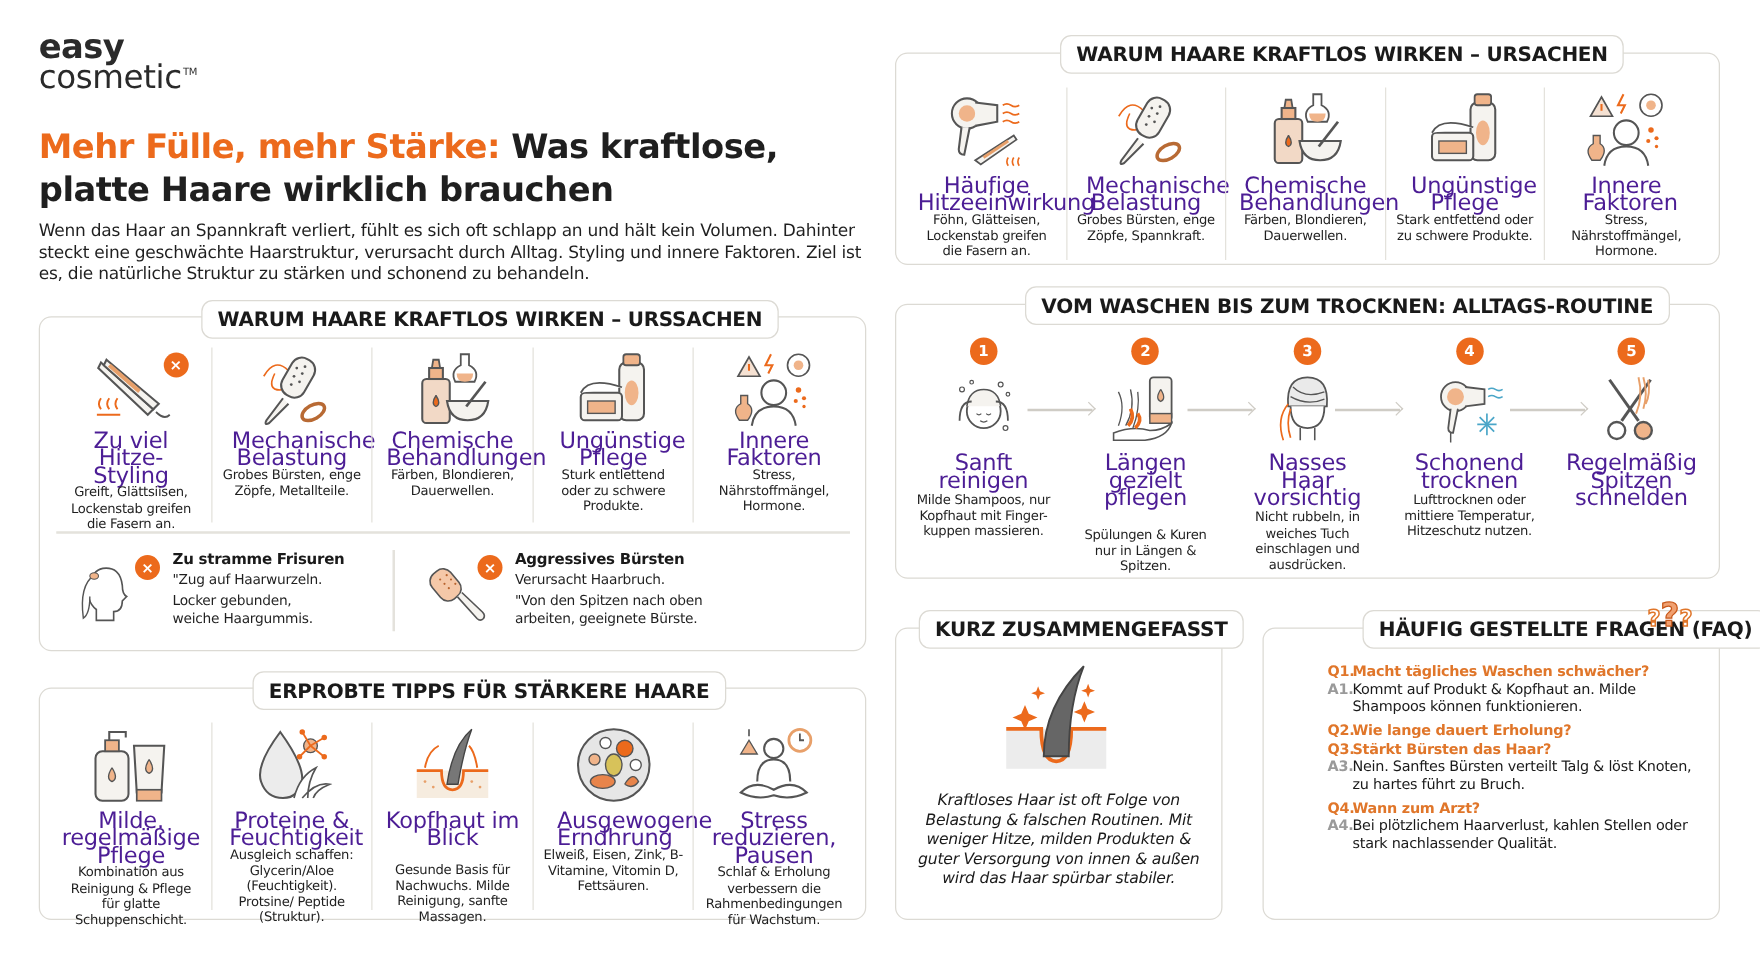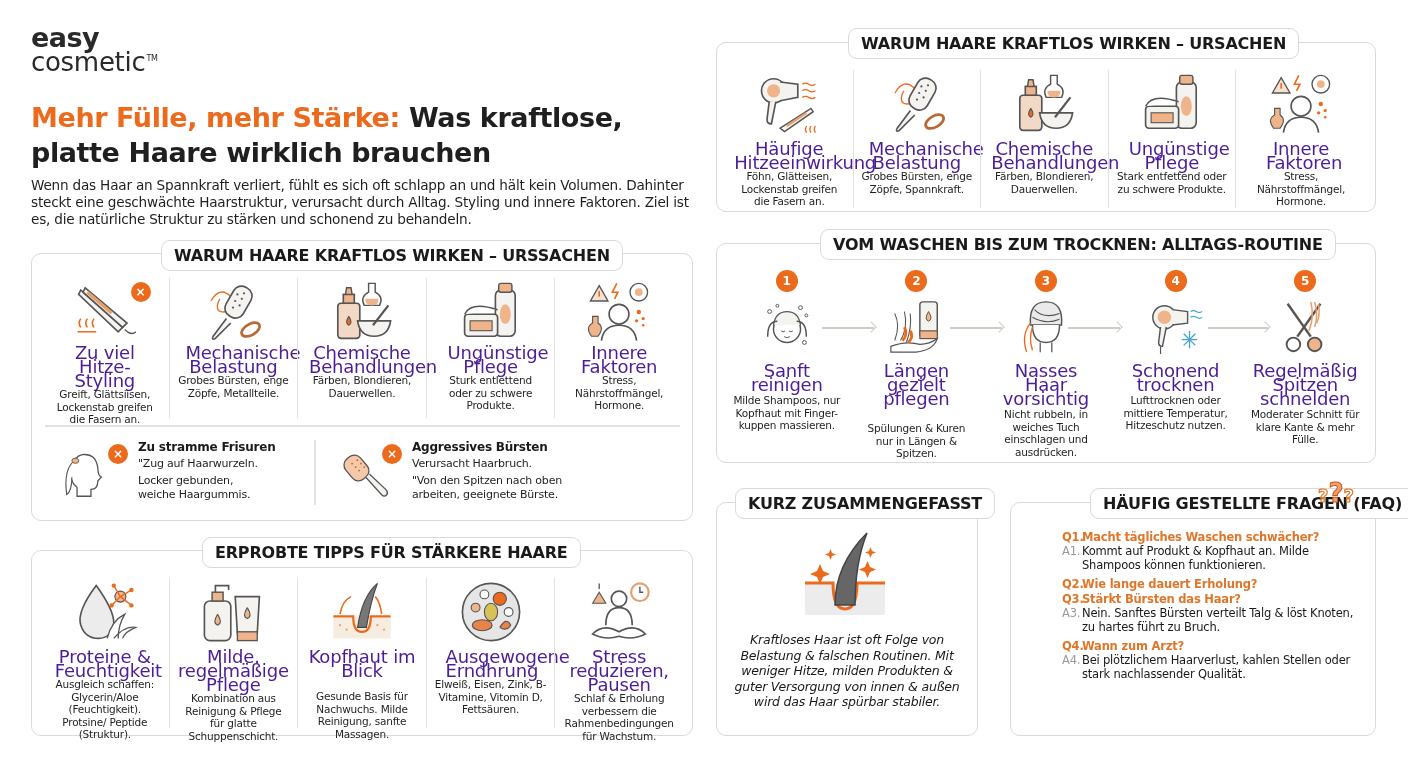--- a/index.html
+++ b/index.html
@@ -79,21 +79,21 @@
   .arrow::after {
     content: ""; position: absolute; right: -1px; top: -4px;
     width: 7px; height: 7px; border-top: 1.5px solid #cfccc5; border-right: 1.5px solid #cfccc5;
     transform: rotate(45deg);
   }
 
   .summary-text { font-size: 12.5px; line-height: 15.5px; text-align: center; color: #1a1a1a; letter-spacing: -0.2px; font-style: italic; }
 
   .faq .q { color: #e0762a; font-weight: 700; font-size: 11.5px; line-height: 15px; letter-spacing:-0.2px; display:flex;}
   .faq .a { color: #1a1a1a; font-size: 11.5px; line-height: 13.5px; display: flex; margin-bottom: 5px; letter-spacing:-0.2px;}
-  .faq .a .pfx { color: #9a9a9a; font-weight: 400; width: 20px; flex: none; }
+  .faq .a .pfx { color: #9a9a9a; font-weight: 700; width: 20px; flex: none; }
   .faq .q .pfx { width: 22px; flex: none; }
   .faq .q .qt { margin-left: -2px; }
 </style>
 </head>
 <body>
 
 <svg width="0" height="0" style="position:absolute">
   <defs>
     <symbol id="s-iron" viewBox="0 0 60 60">
       <path d="M8 10 L46 44 L42 48 L6 14 Z" fill="#f5f3ef" stroke="#555" stroke-width="1.5"></path>
@@ -384,34 +384,34 @@
     <div class="wdesc">arbeiten, geeignete Bürste.</div>
   </div>
 </div>
 
 <div class="abs card" style="left:31px; top:550px; width:662px; height:186px;"></div>
 <div class="tab-title" style="left:202px; top:537px;">ERPROBTE TIPPS FÜR STÄRKERE HAARE</div>
 <div class="cols" style="left:41px; top:578px; width:642px; height:150px;">
   <div class="col">
     <div class="icon">
         <svg width="66" height="66">
+          <use href="#s-pump"></use>
+        </svg>
+      </div>
+    <div class="title" style="width:116px;margin:4px auto 0;">Milde. regelmäßige Pflege</div>
+    <div class="desc" style="width:100px;margin:0 auto;">Kombination aus Reinigung &amp; Pflege für glatte Schuppenschicht.</div>
+  </div>
+  <div class="col">
+    <div class="icon">
+        <svg width="66" height="66">
           <use href="#s-dropaloe"></use>
         </svg>
       </div>
     <div class="title" style="width:100px;margin:4px auto 0;">Proteine &amp; Feuchtigkeit</div>
     <div class="desc" style="width:118px;margin:0 auto;">Ausgleich schaffen: Glycerin/Aloe (Feuchtigkeit). Protsine/ Peptide (Struktur).</div>
-  </div>
-  <div class="col">
-    <div class="icon">
-        <svg width="66" height="66">
-          <use href="#s-pump"></use>
-        </svg>
-      </div>
-    <div class="title" style="width:116px;margin:4px auto 0;">Milde. regelmäßige Pflege</div>
-    <div class="desc" style="width:100px;margin:0 auto;">Kombination aus Reinigung &amp; Pflege für glatte Schuppenschicht.</div>
   </div>
   <div class="col">
     <div class="icon">
         <svg width="66" height="66">
           <use href="#s-scalp"></use>
         </svg>
       </div>
     <div class="title" style="margin:4px auto 12px;">Kopfhaut im Blick</div>
     <div class="desc" style="width:100px;margin:0 auto;">Gesunde Basis für Nachwuchs. Milde Reinigung, sanfte Massagen.</div>
   </div>
@@ -529,21 +529,20 @@
     <div class="desc" style="width:116px;margin:2px auto 0;">Lufttrocknen oder mittiere Temperatur, Hitzeschutz nutzen.</div>
   </div>
   <div class="col">
     <div class="step-num">5</div>
     <div class="icon" style="height:62px;">
         <svg width="58" height="58">
           <use href="#s-scissors"></use>
         </svg>
       </div>
     <div class="title" style="width:110px;margin:6px auto 0;">Regelmäßig Spitzen schnelden</div>
-    <div class="desc" style="width:116px;margin:2px auto 0;">Moderater Schnitt für klare Kante &amp; mehr Fülle.</div>
   </div>
 </div>
 <div class="arrow" style="left:822px; top:327px; width:52px;"></div>
 <div class="arrow" style="left:950px; top:327px; width:52px;"></div>
 <div class="arrow" style="left:1068px; top:327px; width:52px;"></div>
 <div class="arrow" style="left:1208px; top:327px; width:60px;"></div>
 
 <div class="abs card" style="left:716px; top:502px; width:262px; height:234px;"></div>
 <div class="tab-title" style="left:735px; top:488px;">KURZ ZUSAMMENGEFASST</div>
 <svg class="abs" width="100" height="100" style="left:795px; top:525px;">

